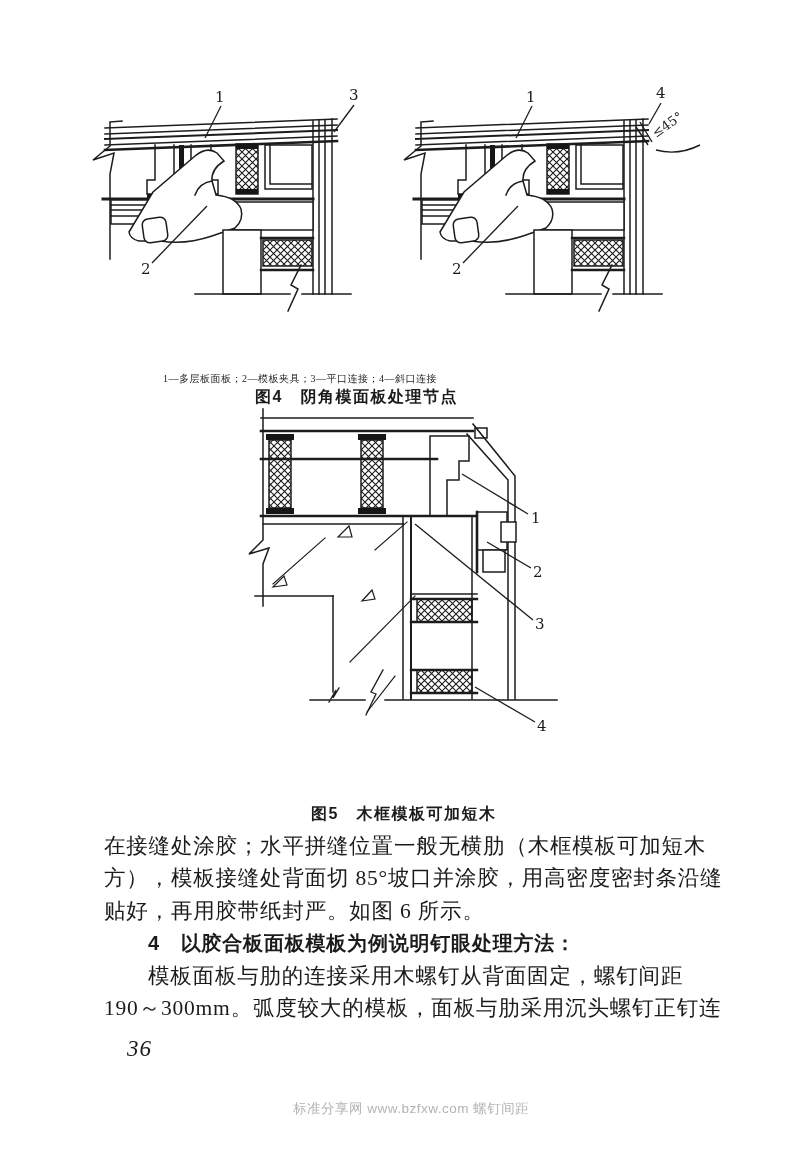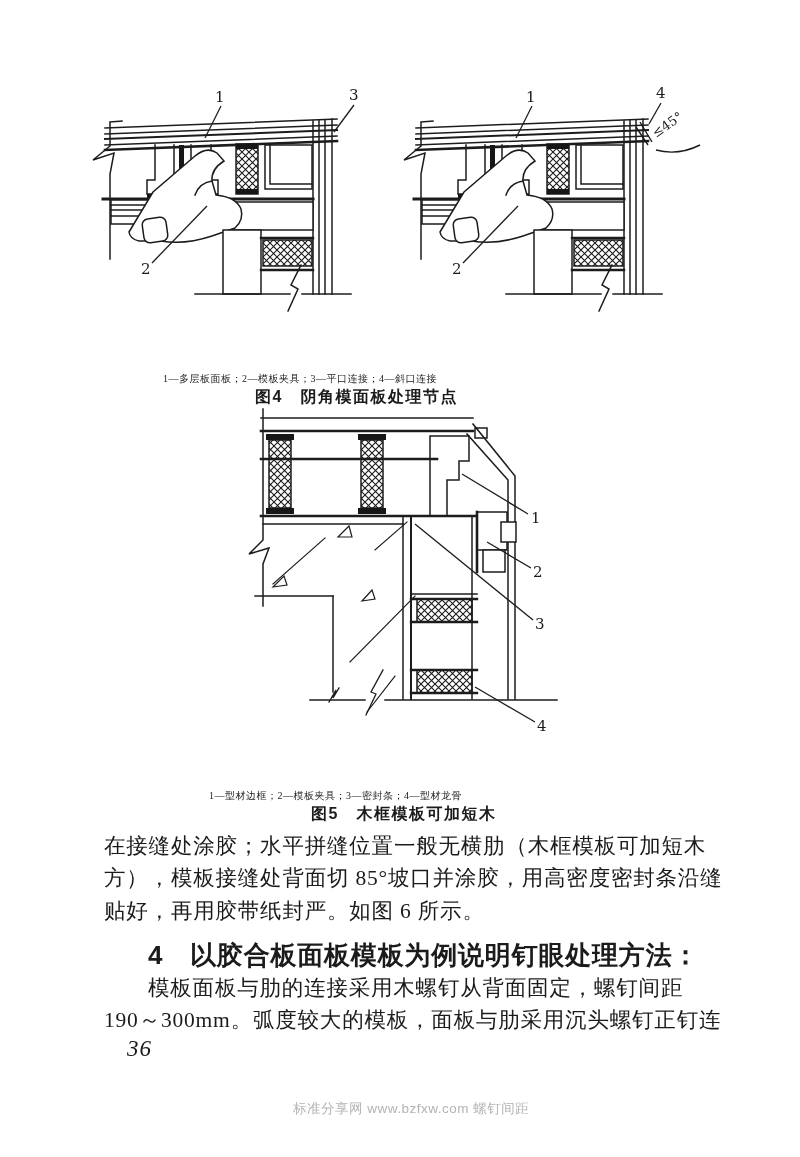--- a/index.html
+++ b/index.html
@@ -22,21 +22,21 @@
   .fig-legend{
     font-family:"Liberation Serif", serif;
     font-size:10px;letter-spacing:0.5px;
   }
   .bodytext{
     left:104px;top:830px;width:620px;
     font-size:21.5px;line-height:32.4px;letter-spacing:0.8px;
   }
   .bl{height:32.4px;white-space:nowrap;}
   .bl.indent{text-indent:44px;}
-  .bl.clause{font-family:"Liberation Sans", sans-serif;font-weight:bold;font-size:26px;margin-top:12px;}
+  .bl.clause{font-family:"Liberation Sans", sans-serif;font-weight:bold;font-size:20px;}
   .pagenum{
     left:127px;top:1036px;
     font-size:23px;font-style:italic;letter-spacing:1px;
   }
   .footer{
     left:293px;top:1100px;
     font-family:"Liberation Sans", sans-serif;
     font-size:13.5px;color:#b3b3b3;letter-spacing:0.5px;
   }
 </style>
@@ -199,21 +199,20 @@
       <line x1="190" y1="120" x2="308" y2="216"></line>
       <line x1="250" y1="283" x2="310" y2="318"></line>
     </g>
     <text x="306" y="119" font-size="15">1</text>
     <text x="308" y="173" font-size="15">2</text>
     <text x="310" y="225" font-size="15">3</text>
     <text x="312" y="327" font-size="15">4</text>
   </svg>
 
   <div class="abs fig-caption" style="left:311px;top:760px;">图5　木框模板可加短木</div>
-  <div class="abs fig-legend" style="left:209px;top:789px;">1—型材边框；2—模板夹具；3—密封条；4—型材龙骨</div>
 
   <div class="abs bodytext">
     <div class="bl">在接缝处涂胶；水平拼缝位置一般无横肋（木框模板可加短木</div>
     <div class="bl">方），模板接缝处背面切 85°坡口并涂胶，用高密度密封条沿缝</div>
     <div class="bl">贴好，再用胶带纸封严。如图 6 所示。</div>
     <div class="bl indent clause">4　以胶合板面板模板为例说明钉眼处理方法：</div>
     <div class="bl indent">模板面板与肋的连接采用木螺钉从背面固定，螺钉间距</div>
     <div class="bl">190～300mm。弧度较大的模板，面板与肋采用沉头螺钉正钉连</div>
   </div>
 

